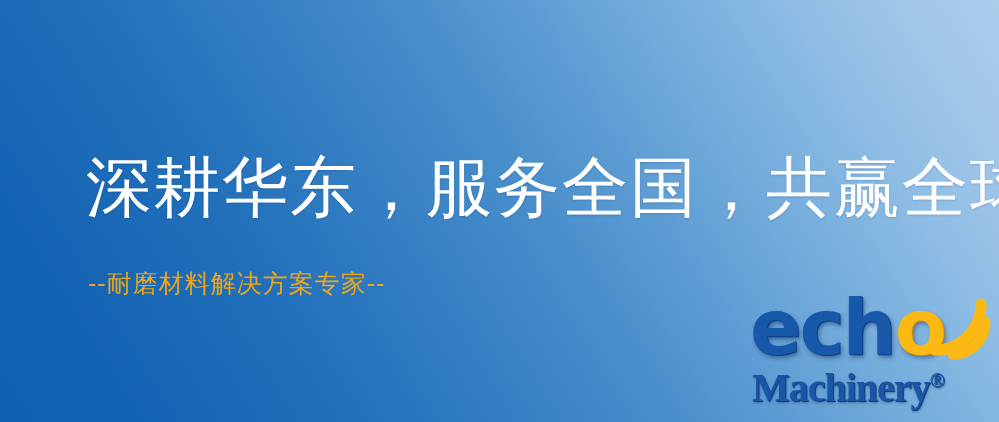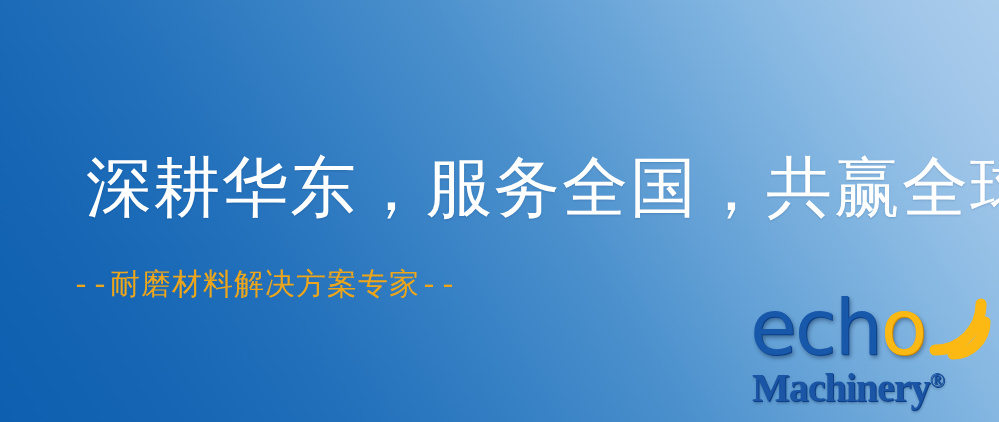--- a/index.html
+++ b/index.html
@@ -39,45 +39,45 @@
     line-height: 1.08;
     letter-spacing: 2px;
     color: #ffffff;
     white-space: nowrap;
     text-shadow: 0 1px 2px rgba(0, 40, 90, 0.18);
   }
 
   
   #subtitle {
     position: absolute;
-    left: 72px;
+    left: 88px;
     top: 268px;
-    font-family: Liberation Mono, monospace;
-    font-size: 30px;
+    font-family: Liberation Sans, sans-serif;
+    font-size: 25px;
     line-height: 1.2;
     letter-spacing: 1px;
     color: #eda61a;
     white-space: nowrap;
   }
 
   
   #logo {
     position: absolute;
     left: 742px;
     top: 296px;
     width: 257px;
     height: 126px;
   }
 
   .logo-wordmark {
     position: absolute;
     left: 8px;
     top: -6px;
     font-family: "DejaVu Sans", sans-serif;
-    font-weight: normal;
+    font-weight: bold;
     font-size: 76px;
     line-height: 1;
     letter-spacing: -2px;
     color: #1758ab;
     text-shadow:
       1px 1px 0 #0d3f86,
       2px 3px 4px rgba(0, 25, 60, 0.45);
   }
 
   .logo-wordmark .letter-o {

